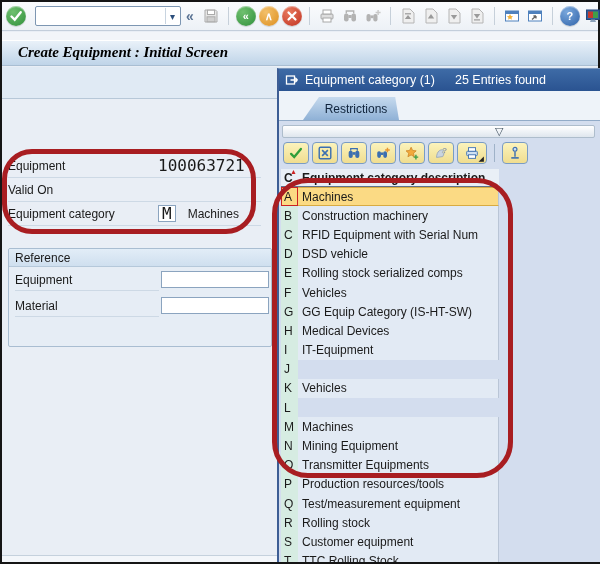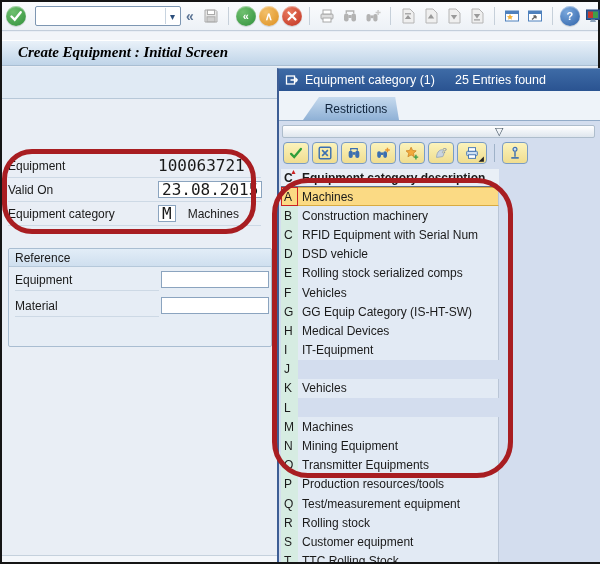--- a/index.html
+++ b/index.html
@@ -271,21 +271,20 @@
   <div class="title-bar">Create Equipment : Initial Screen</div>
   <div class="app-band"></div>
 
   <div class="main-form">
     <div class="f-row">
       <span class="f-label">Equipment</span>
       <span class="mono">100063721</span>
     </div>
     <div class="f-row">
       <span class="f-label">Valid On</span>
-      <span class="f-box mono">23.08.2015</span>
     </div>
     <div class="f-row">
       <span class="f-label">Equipment category</span>
       <span class="f-box mono">M</span>
       <span class="cat-suffix">Machines</span>
     </div>
   </div>
 
   <div class="ref-group">
     <div class="ref-head">Reference</div>

